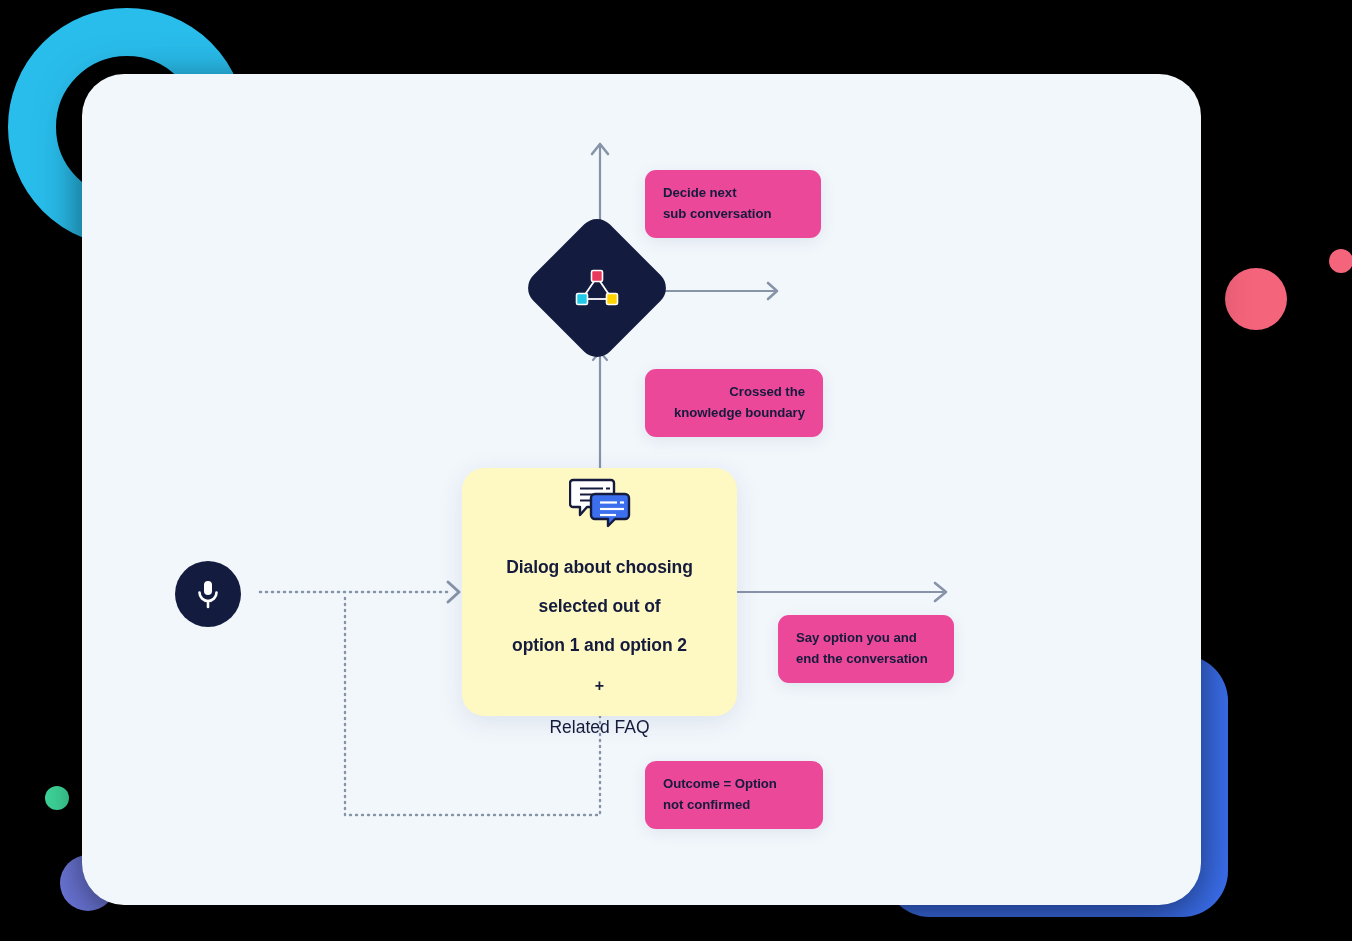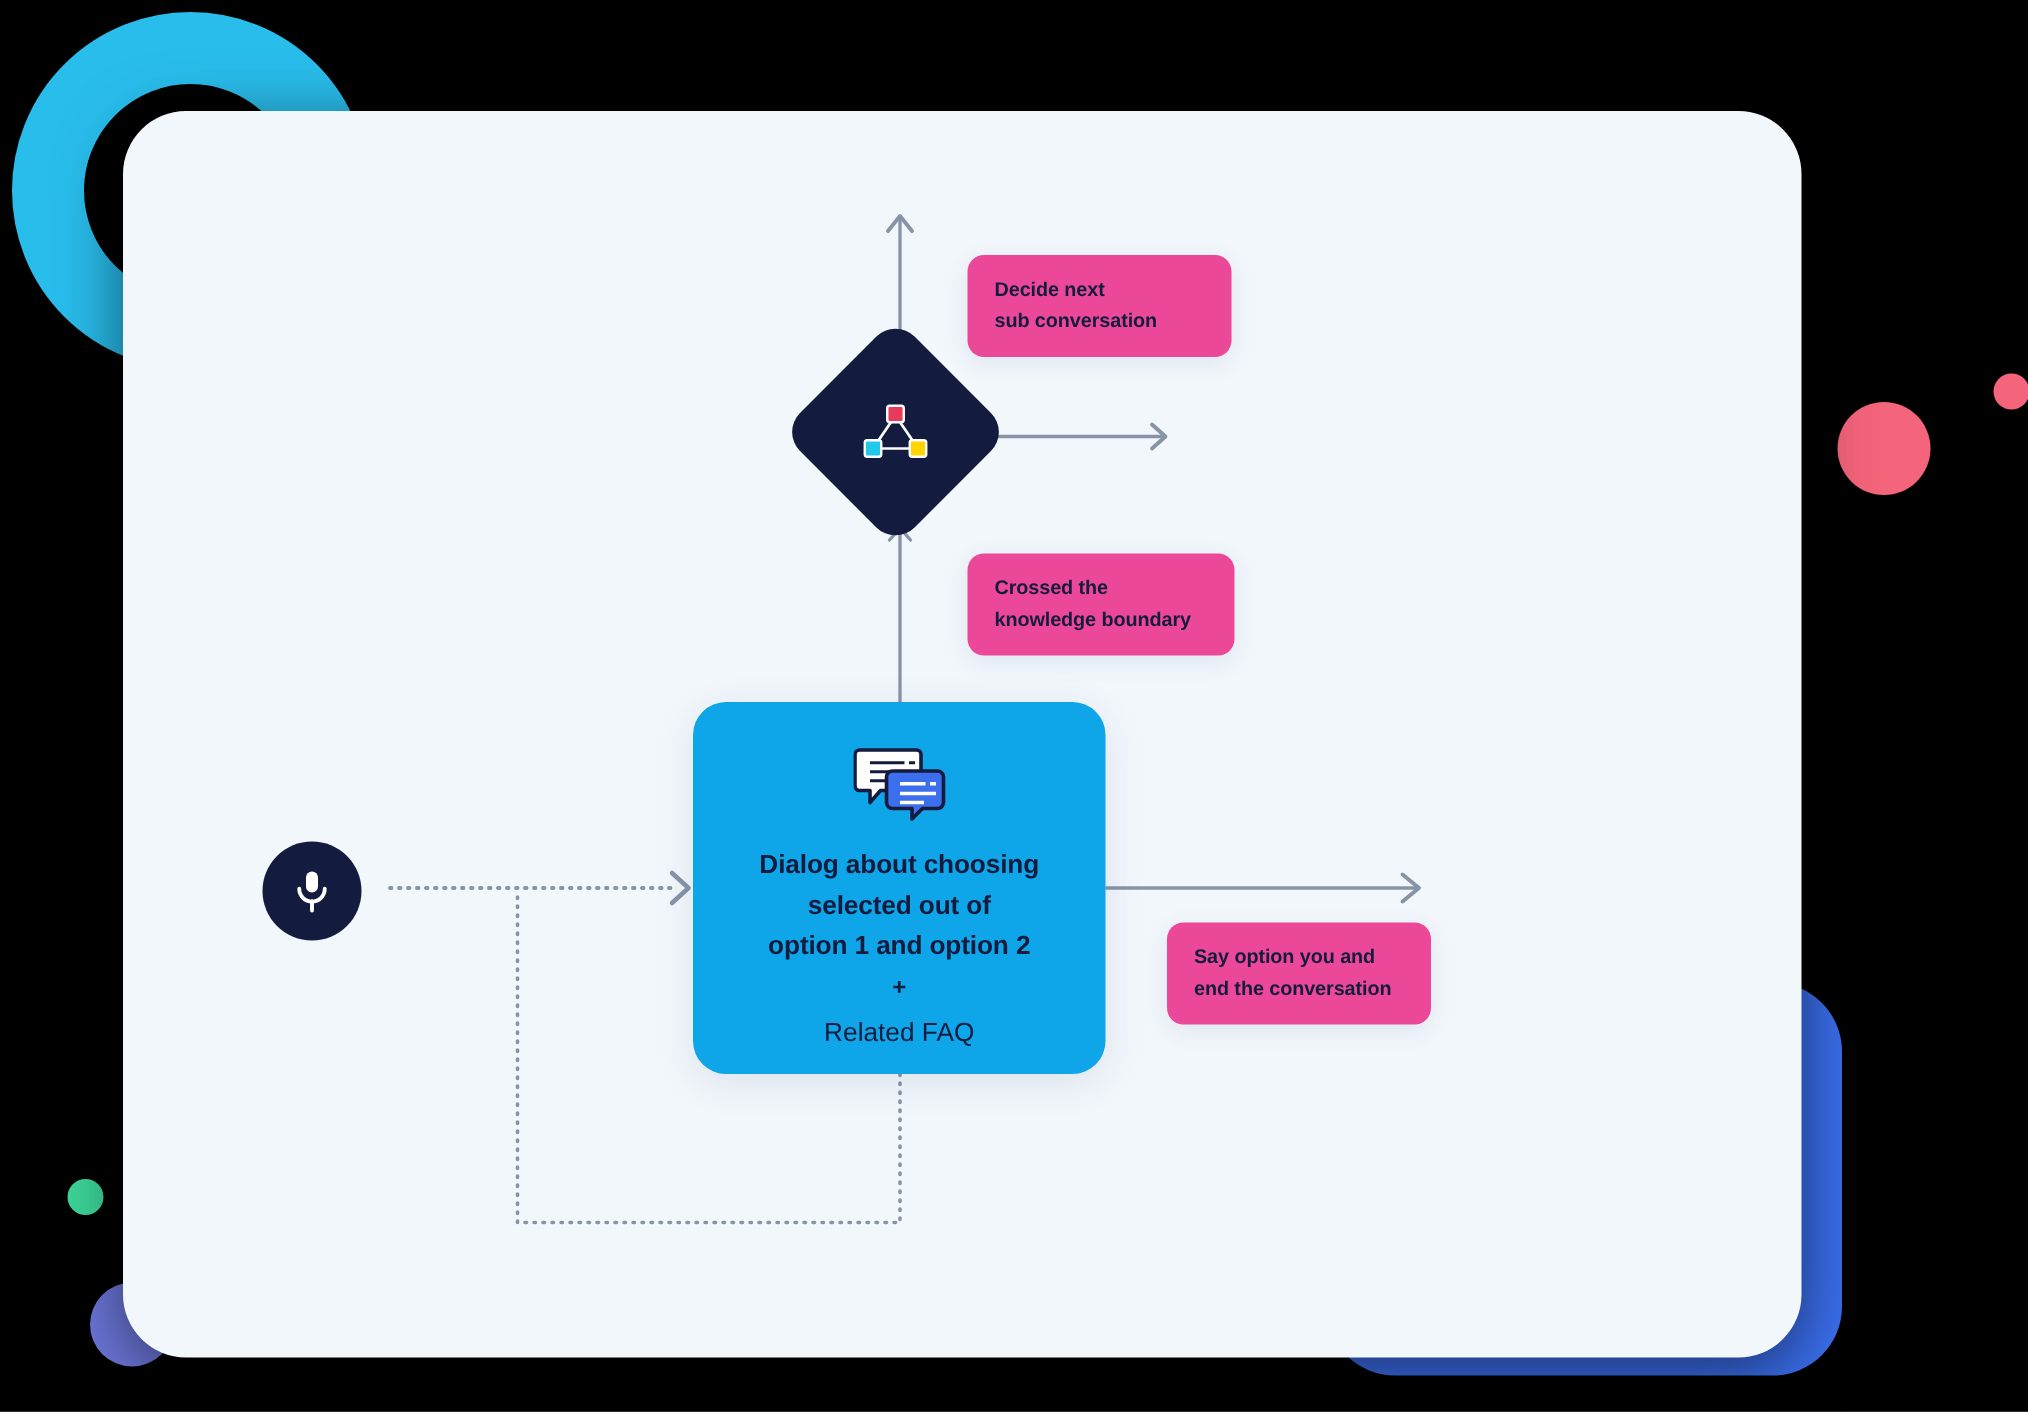--- a/index.html
+++ b/index.html
@@ -139,28 +139,29 @@
     align-items: center;
     justify-content: center;
   }
 
   
   .dialog-card {
     left: 380px;
     top: 394px;
     width: 275px;
     height: 248px;
-    background: #0ea5e9;
+    background: #fef9c3;
     border-radius: 22px;
     box-shadow: 0 6px 26px rgba(30, 52, 92, 0.10);
     display: flex;
     flex-direction: column;
     align-items: center;
-    padding-top: 28px;
+    padding-top: 8px;
     box-sizing: border-box;
+    gap: 12px;
   }
   .dialog-icon { margin-bottom: 10px; }
   .dialog-text {
     color: #141B3C;
     font-size: 17.5px;
     font-weight: bold;
     line-height: 1.55;
     text-align: center;
     letter-spacing: -0.1px;
   }
@@ -188,21 +189,21 @@
     color: #141B3C;
     font-size: 13.2px;
     font-weight: bold;
     line-height: 1.58;
     padding: 13px 18px;
     box-sizing: border-box;
     letter-spacing: -0.05px;
     white-space: pre-line;
   }
   .chip-decide      { left: 563px; top: 96px;  width: 176px; }
-  .chip-crossed     { left: 563px; top: 295px; width: 178px; }
+  .chip-crossed     { left: 563px; top: 295px; width: 178px; text-align: right; }
   .chip-thankyou    { left: 696px; top: 541px; width: 176px; }
   .chip-notconf     { left: 563px; top: 687px; width: 178px; }
 
   
   .plain-label {
     position: absolute;
     color: #141B3C;
     font-size: 13.2px;
     font-weight: bold;
     line-height: 1.58;
@@ -293,16 +294,18 @@
       <div class="chip chip-decide">Decide next
 sub conversation</div>
 
       <div class="chip chip-crossed">Crossed the
 knowledge boundary</div>
 
 
       <div class="chip chip-thankyou">Say option you and
 end the conversation</div>
 
+      <div class="chip chip-notconf">Outcome = Option
+not confirmed</div>
 
     </div>
   </div>
 </div>
 
 </body></html>

